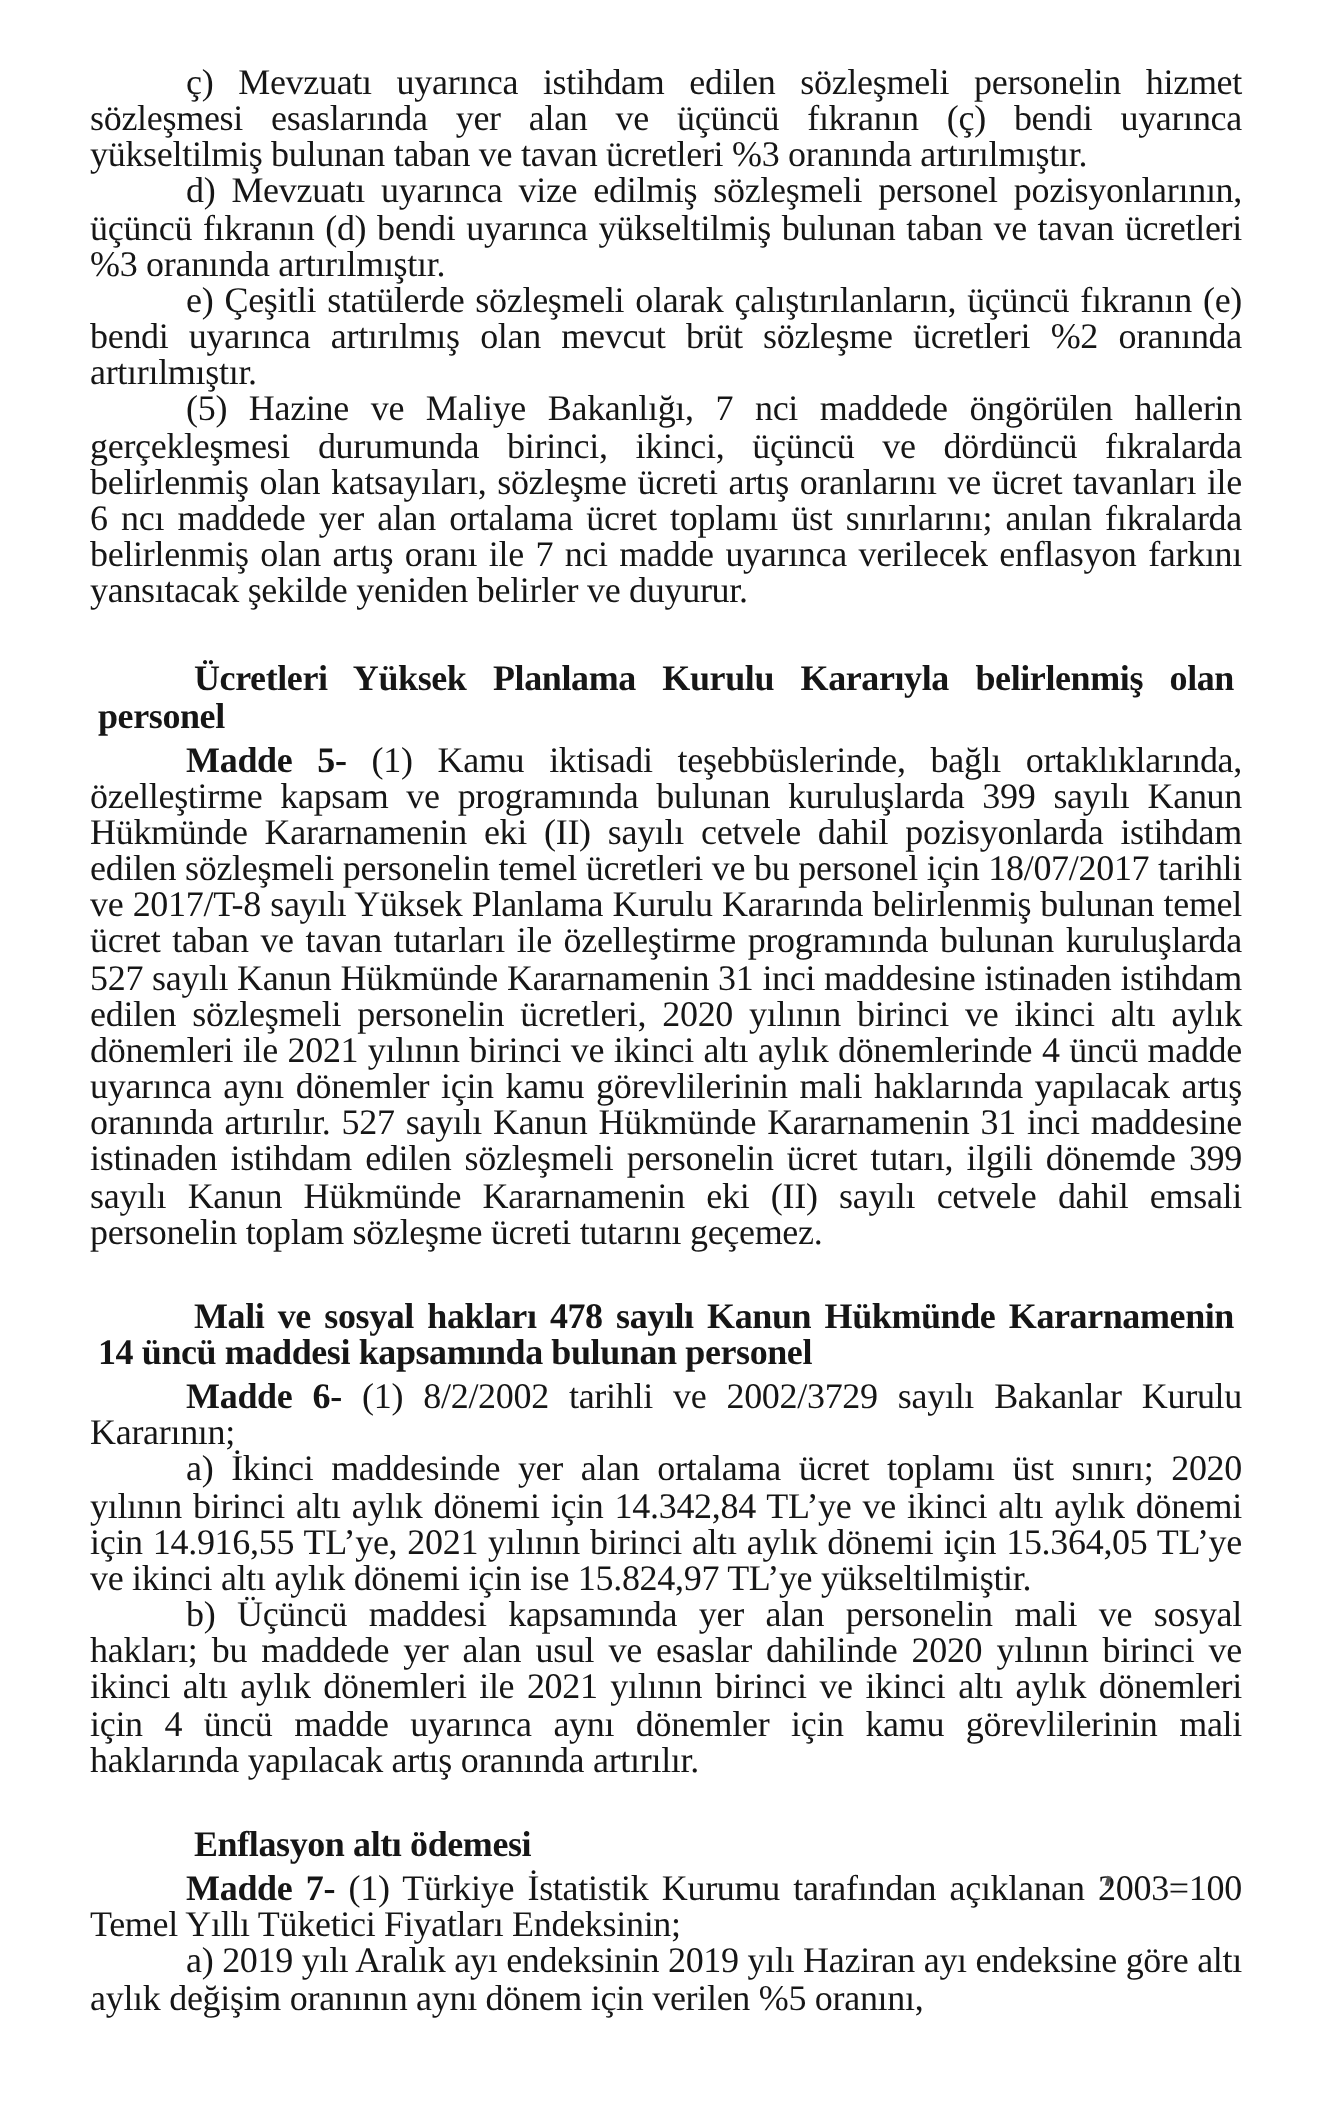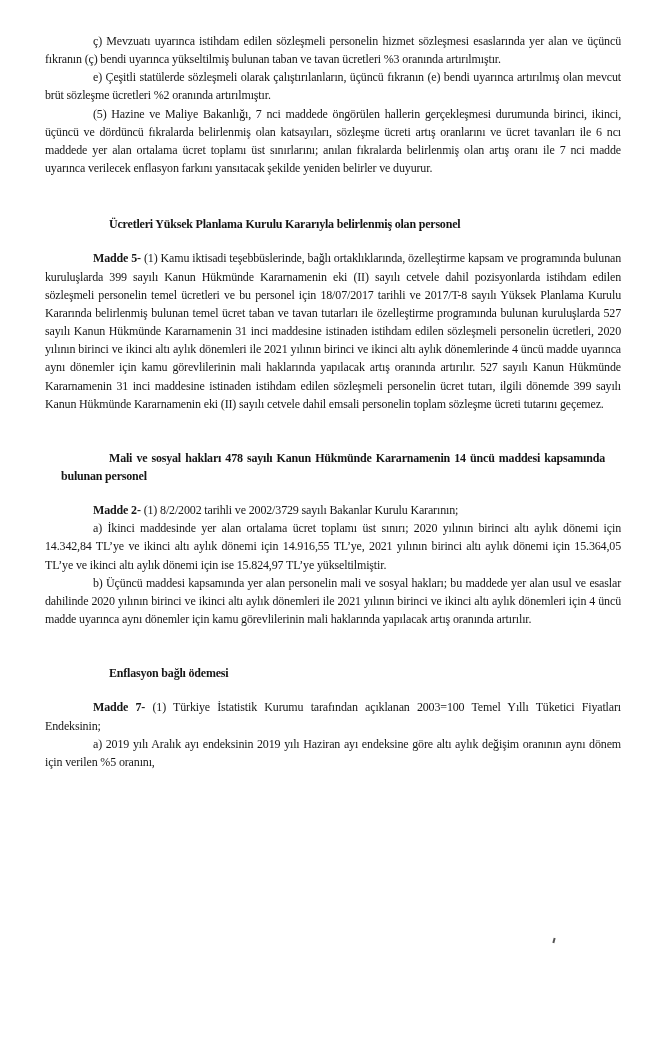--- a/index.html
+++ b/index.html
@@ -12,32 +12,32 @@
       height: 1058px;
       overflow: hidden;
       position: relative;
     }
     .page {
       position: absolute;
       left: 45px;
       top: 32px;
       width: 576px;
       font-family: "Liberation Serif", "DejaVu Serif", serif;
-      font-size: 12px;
+      font-size: 18px;
       line-height: 18.15px;
       color: #161616;
       letter-spacing: -0.15px;
     }
     .p {
       margin: 0;
       text-align: justify;
       text-indent: 48px;
     }
     .heading {
-      margin: 16px;
+      margin: 4px;
       font-weight: bold;
       text-indent: 48px;
       text-align: justify;
       letter-spacing: -0.2px;
     }
     .gap-large { height: 22px; }
     .gap-xl { height: 20px; }
     b.madde { font-weight: bold; }
     .mark {
       position: absolute;
@@ -49,42 +49,43 @@
       transform: rotate(15deg);
     }
   </style>
 </head>
 <body>
 
 <div class="page">
 
   <section>
     <p class="p">ç) Mevzuatı uyarınca istihdam edilen sözleşmeli personelin hizmet sözleşmesi esaslarında yer alan ve üçüncü fıkranın (ç) bendi uyarınca yükseltilmiş bulunan taban ve tavan ücretleri %3 oranında artırılmıştır.</p>
+    <p class="p">d) Mevzuatı uyarınca vize edilmiş sözleşmeli personel pozisyonlarının, üçüncü fıkranın (d) bendi uyarınca yükseltilmiş bulunan taban ve tavan ücretleri %3 oranında artırılmıştır.</p>
     <p class="p">e) Çeşitli statülerde sözleşmeli olarak çalıştırılanların, üçüncü fıkranın (e) bendi uyarınca artırılmış olan mevcut brüt sözleşme ücretleri %2 oranında artırılmıştır.</p>
     <p class="p">(5) Hazine ve Maliye Bakanlığı, 7 nci maddede öngörülen hallerin gerçekleşmesi durumunda birinci, ikinci, üçüncü ve dördüncü fıkralarda belirlenmiş olan katsayıları, sözleşme ücreti artış oranlarını ve ücret tavanları ile 6 ncı maddede yer alan ortalama ücret toplamı üst sınırlarını; anılan fıkralarda belirlenmiş olan artış oranı ile 7 nci madde uyarınca verilecek enflasyon farkını yansıtacak şekilde yeniden belirler ve duyurur.</p>
   </section>
 
   <div class="gap-large"></div>
 
   <section>
     <p class="heading">Ücretleri Yüksek Planlama Kurulu Kararıyla belirlenmiş olan personel</p>
     <p class="p"><b class="madde">Madde 5-</b><span> (1) Kamu iktisadi teşebbüslerinde, bağlı ortaklıklarında, özelleştirme kapsam ve programında bulunan kuruluşlarda 399 sayılı Kanun Hükmünde Kararnamenin eki (II) sayılı cetvele dahil pozisyonlarda istihdam edilen sözleşmeli personelin temel ücretleri ve bu personel için 18/07/2017 tarihli ve 2017/T-8 sayılı Yüksek Planlama Kurulu Kararında belirlenmiş bulunan temel ücret taban ve tavan tutarları ile özelleştirme programında bulunan kuruluşlarda 527 sayılı Kanun Hükmünde Kararnamenin 31 inci maddesine istinaden istihdam edilen sözleşmeli personelin ücretleri, 2020 yılının birinci ve ikinci altı aylık dönemleri ile 2021 yılının birinci ve ikinci altı aylık dönemlerinde 4 üncü madde uyarınca aynı dönemler için kamu görevlilerinin mali haklarında yapılacak artış oranında artırılır. 527 sayılı Kanun Hükmünde Kararnamenin 31 inci maddesine istinaden istihdam edilen sözleşmeli personelin ücret tutarı, ilgili dönemde 399 sayılı Kanun Hükmünde Kararnamenin eki (II) sayılı cetvele dahil emsali personelin toplam sözleşme ücreti tutarını geçemez.</span></p>
   </section>
 
   <div class="gap-xl"></div>
 
   <section>
     <p class="heading">Mali ve sosyal hakları 478 sayılı Kanun Hükmünde Kararnamenin 14 üncü maddesi kapsamında bulunan personel</p>
-    <p class="p"><b class="madde">Madde 2-</b><span> (1) 8/2/2002 tarihli ve 2002/3729 sayılı Bakanlar Kurulu Kararının;</span></p>
+    <p class="p"><b class="madde">Madde 6-</b><span> (1) 8/2/2002 tarihli ve 2002/3729 sayılı Bakanlar Kurulu Kararının;</span></p>
     <p class="p">a) İkinci maddesinde yer alan ortalama ücret toplamı üst sınırı; 2020 yılının birinci altı aylık dönemi için 14.342,84 TL’ye ve ikinci altı aylık dönemi için 14.916,55 TL’ye, 2021 yılının birinci altı aylık dönemi için 15.364,05 TL’ye ve ikinci altı aylık dönemi için ise 15.824,97 TL’ye yükseltilmiştir.</p>
     <p class="p">b) Üçüncü maddesi kapsamında yer alan personelin mali ve sosyal hakları; bu maddede yer alan usul ve esaslar dahilinde 2020 yılının birinci ve ikinci altı aylık dönemleri ile 2021 yılının birinci ve ikinci altı aylık dönemleri için 4 üncü madde uyarınca aynı dönemler için kamu görevlilerinin mali haklarında yapılacak artış oranında artırılır.</p>
   </section>
 
   <div class="gap-xl"></div>
 
   <section>
-    <p class="heading">Enflasyon bağlı ödemesi</p>
+    <p class="heading">Enflasyon altı ödemesi</p>
     <p class="p"><b class="madde">Madde 7-</b><span> (1) Türkiye İstatistik Kurumu tarafından açıklanan 2003=100 Temel Yıllı Tüketici Fiyatları Endeksinin;</span></p>
     <p class="p">a) 2019 yılı Aralık ayı endeksinin 2019 yılı Haziran ayı endeksine göre altı aylık değişim oranının aynı dönem için verilen %5 oranını,</p>
   </section>
 </div>
 
 <div class="mark"></div>
 
 </body></html>

